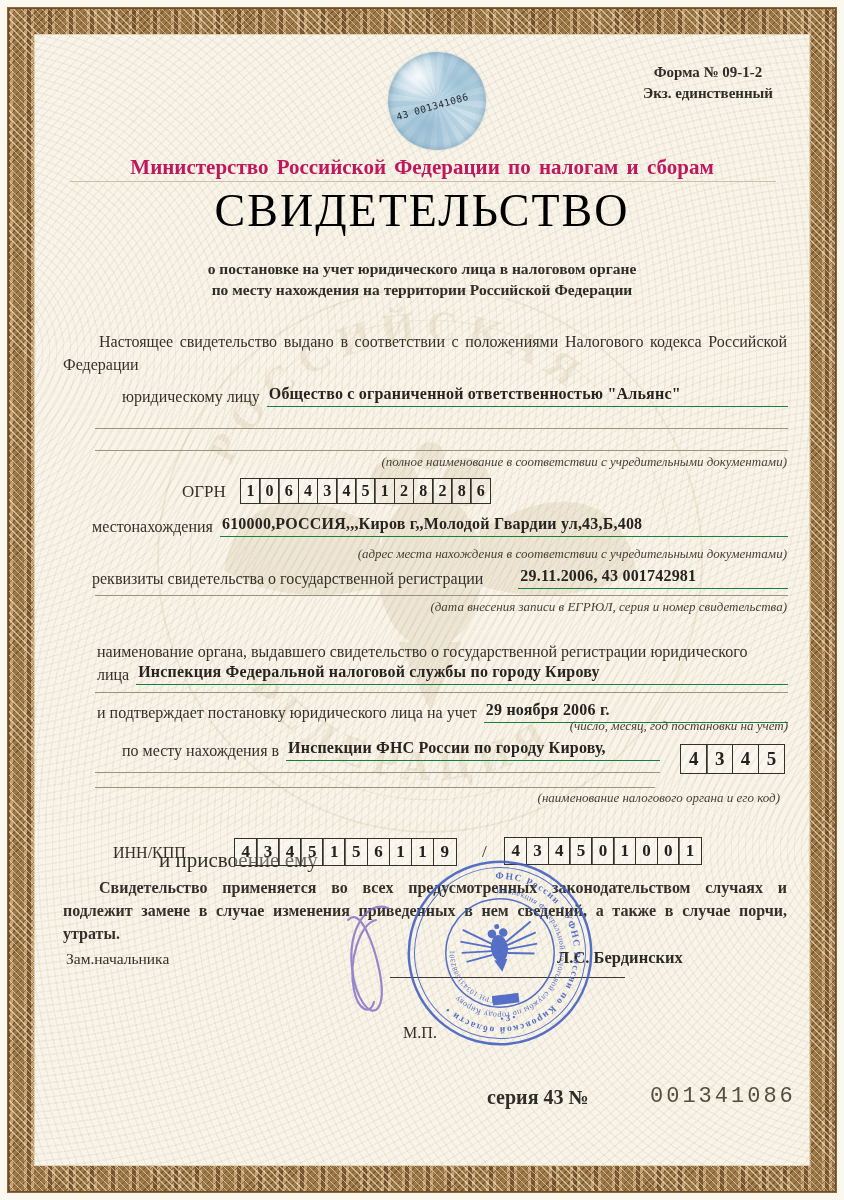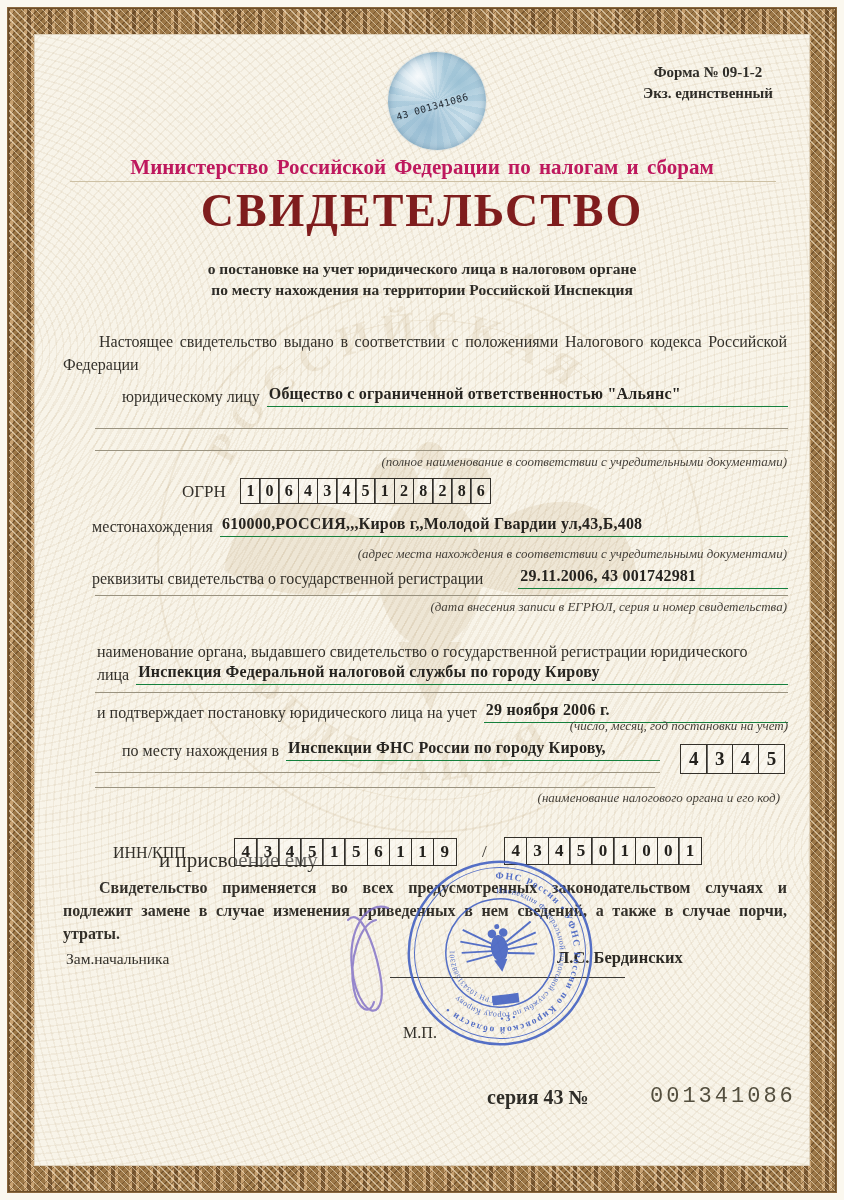--- a/index.html
+++ b/index.html
@@ -44,21 +44,21 @@
       repeating-conic-gradient(rgba(255,255,255,.18) 0 9deg, rgba(160,195,215,.22) 9deg 18deg),
       radial-gradient(circle at 60% 55%, #cfe3ed, #abcbdc 70%, #9ec2d4);
     box-shadow: inset 0 0 7px rgba(80,120,150,.55), 0 0 2px rgba(120,140,160,.4);}
   .holo-number{position:absolute;left:7px;top:49px;transform:rotate(-16deg);
     font-family:"DejaVu Sans Mono",monospace;font-size:9.5px;color:#20262e;letter-spacing:.5px;}
   .form-no{position:absolute;left:622px;top:62px;width:172px;text-align:center;
     font-weight:bold;font-size:15px;line-height:21px;color:#2f2d28;}
   .ministry{position:absolute;left:60px;top:148px;width:724px;text-align:center;
     font-weight:bold;font-size:21px;color:#be185d;word-spacing:3px;margin-top:7px;}
   .doc-title{position:absolute;left:60px;top:184px;width:724px;text-align:center;
-    font-weight:bold;font-size:46px;letter-spacing:2px;color:#7f1d1d;}
+    font-weight:normal;font-size:46px;letter-spacing:2px;color:#000000;}
   .subtitle{position:absolute;left:60px;top:258px;width:724px;text-align:center;
     font-weight:bold;font-size:15.5px;line-height:21px;color:#2f2d28;}
   .para{position:absolute;font-size:16px;line-height:23px;text-align:justify;}
   .mono-num{font-family:"Liberation Mono",monospace;font-size:22px;letter-spacing:3px;color:#534e3e;}
   .series-lbl{font-weight:bold;font-size:20px;color:#2f2d28;}
   .wm{position:absolute;left:140px;top:270px;opacity:.12;pointer-events:none;}
   .stamp{position:absolute;left:405px;top:858px;opacity:.88;transform:rotate(-7deg);}
   .sig{position:absolute;left:318px;top:890px;opacity:.8;}
 </style>
 </head>
@@ -101,21 +101,21 @@
   <div class="form-no">
     <div>Форма № 09-1-2</div>
     <div>Экз. единственный</div>
   </div>
 
   <div class="ministry">Министерство Российской Федерации по налогам и сборам</div>
   <div class="rule" style="left:70px;top:181px;width:706px;border-color:#cdc1a5;"></div>
   <div class="doc-title">СВИДЕТЕЛЬСТВО</div>
   <div class="subtitle">
     <div>о постановке на учет юридического лица в налоговом органе</div>
-    <div>по месту нахождения на территории Российской Инспекция</div>
+    <div>по месту нахождения на территории Российской Федерации</div>
   </div>
 
   <div class="para" style="left:63px;top:330px;width:724px;text-indent:36px;">Настоящее свидетельство выдано в соответствии с положениями Налогового кодекса Российской Федерации</div>
 
   <div class="row" style="left:122px;top:384px;width:666px;">
     <span class="lbl">юридическому лицу</span>
     <span class="val">Общество с ограниченной ответственностью "Альянс"</span>
   </div>
   <div class="rule" style="left:95px;top:428px;width:693px;"></div>
   <div class="rule" style="left:95px;top:450px;width:693px;"></div>

